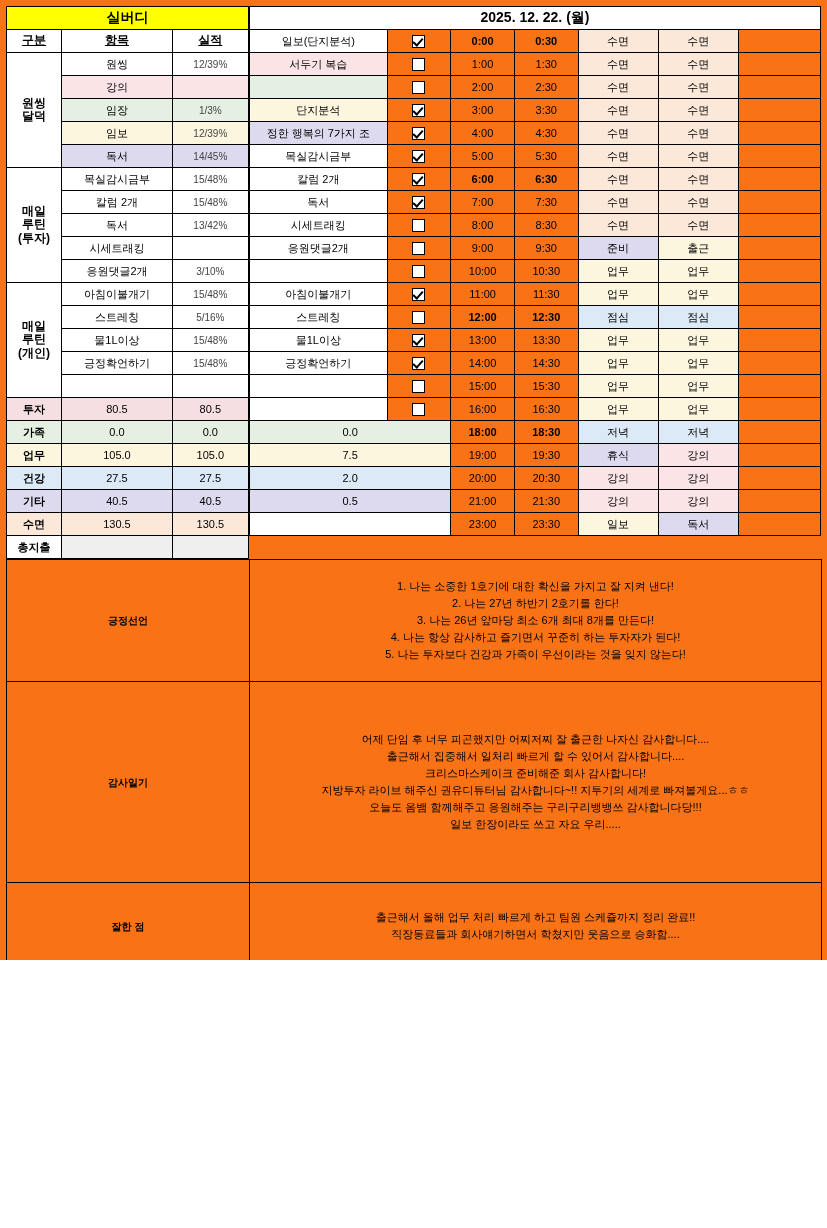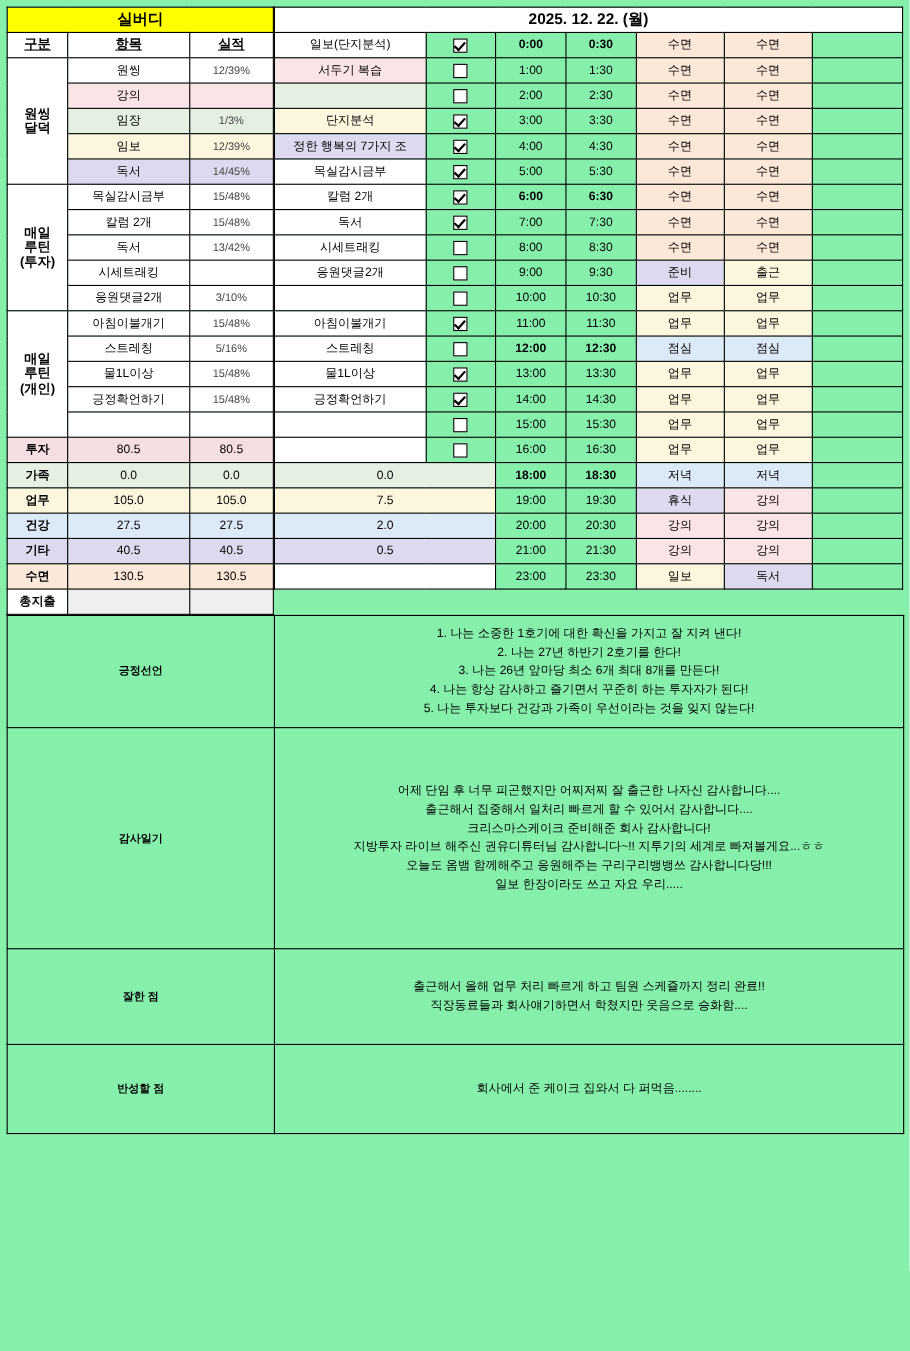--- a/index.html
+++ b/index.html
@@ -1,17 +1,17 @@
 <!DOCTYPE html>
 <html><head>
 <meta charset="utf-8">
 <style>
   html,body{margin:0;padding:0;background:#ffffff;}
   body{font-family:"Liberation Sans","DejaVu Sans",sans-serif;color:#000;}
-  #page{width:827px;height:1228px;position:relative;overflow:hidden;background:#86efac;}
+  #page{width:827px;height:960px;position:relative;overflow:hidden;background:#f97316;}
   table{border-collapse:collapse;}
   .wrap{display:flex;padding:6px 6px 0 6px;box-sizing:border-box;}
   .leftcol{width:243px;}
   .gap{width:6px;}
   .rightcol{flex:1;}
 
   
   td,th{border:1px solid #000;font-size:11px;text-align:center;vertical-align:middle;padding:0;line-height:1.1;}
   .hdr{background:#ffffff;font-weight:bold;font-size:12px;text-decoration:underline;}
   .titlecell{background:#ffff00;font-weight:bold;font-size:14px;height:24px;}
@@ -43,21 +43,21 @@
   .c-t1{width:62px;}
   .c-t2{width:62px;}
   .c-n1{width:78px;}
   .c-n2{width:78px;}
   .c-out{width:80px;}
   .tm{font-size:11px;}
   .tm.b{font-weight:bold;}
   .box{display:inline-block;width:13px;height:13px;border:1.4px solid #000;background:#fff;position:relative;vertical-align:middle;box-sizing:border-box;}
   .box.checked:after{content:"";position:absolute;left:2px;top:0px;width:4px;height:8px;border:solid #000;border-width:0 2px 2px 0;transform:rotate(42deg);}
   .labelcell{font-weight:bold;font-size:10px;}
-  .textblock{text-align:center;padding:8px 8px;font-size:11px;line-height:1.55;}
+  .textblock{text-align:center;padding:18px 8px;font-size:11px;line-height:1.55;}
 </style>
 </head>
 <body>
 
 <div id="page">
   <div class="wrap">
 
     <div class="leftcol">
       <table class="left">
         <colgroup>

